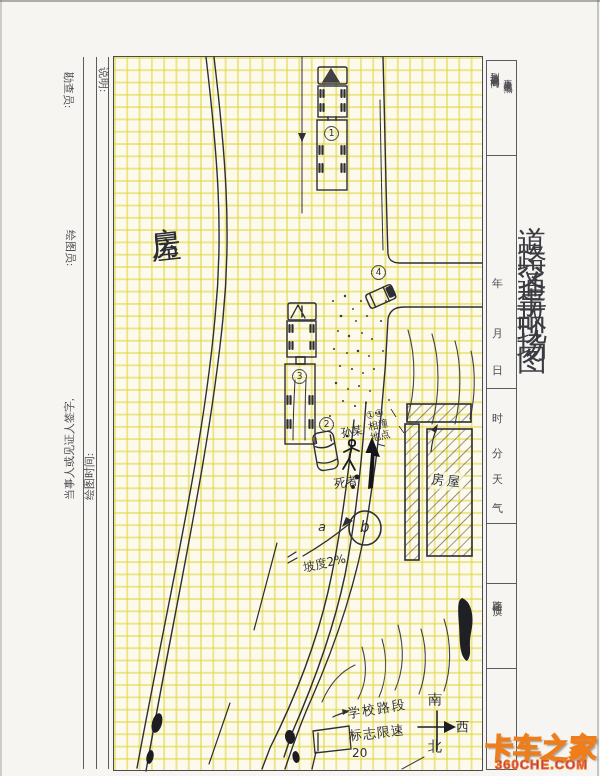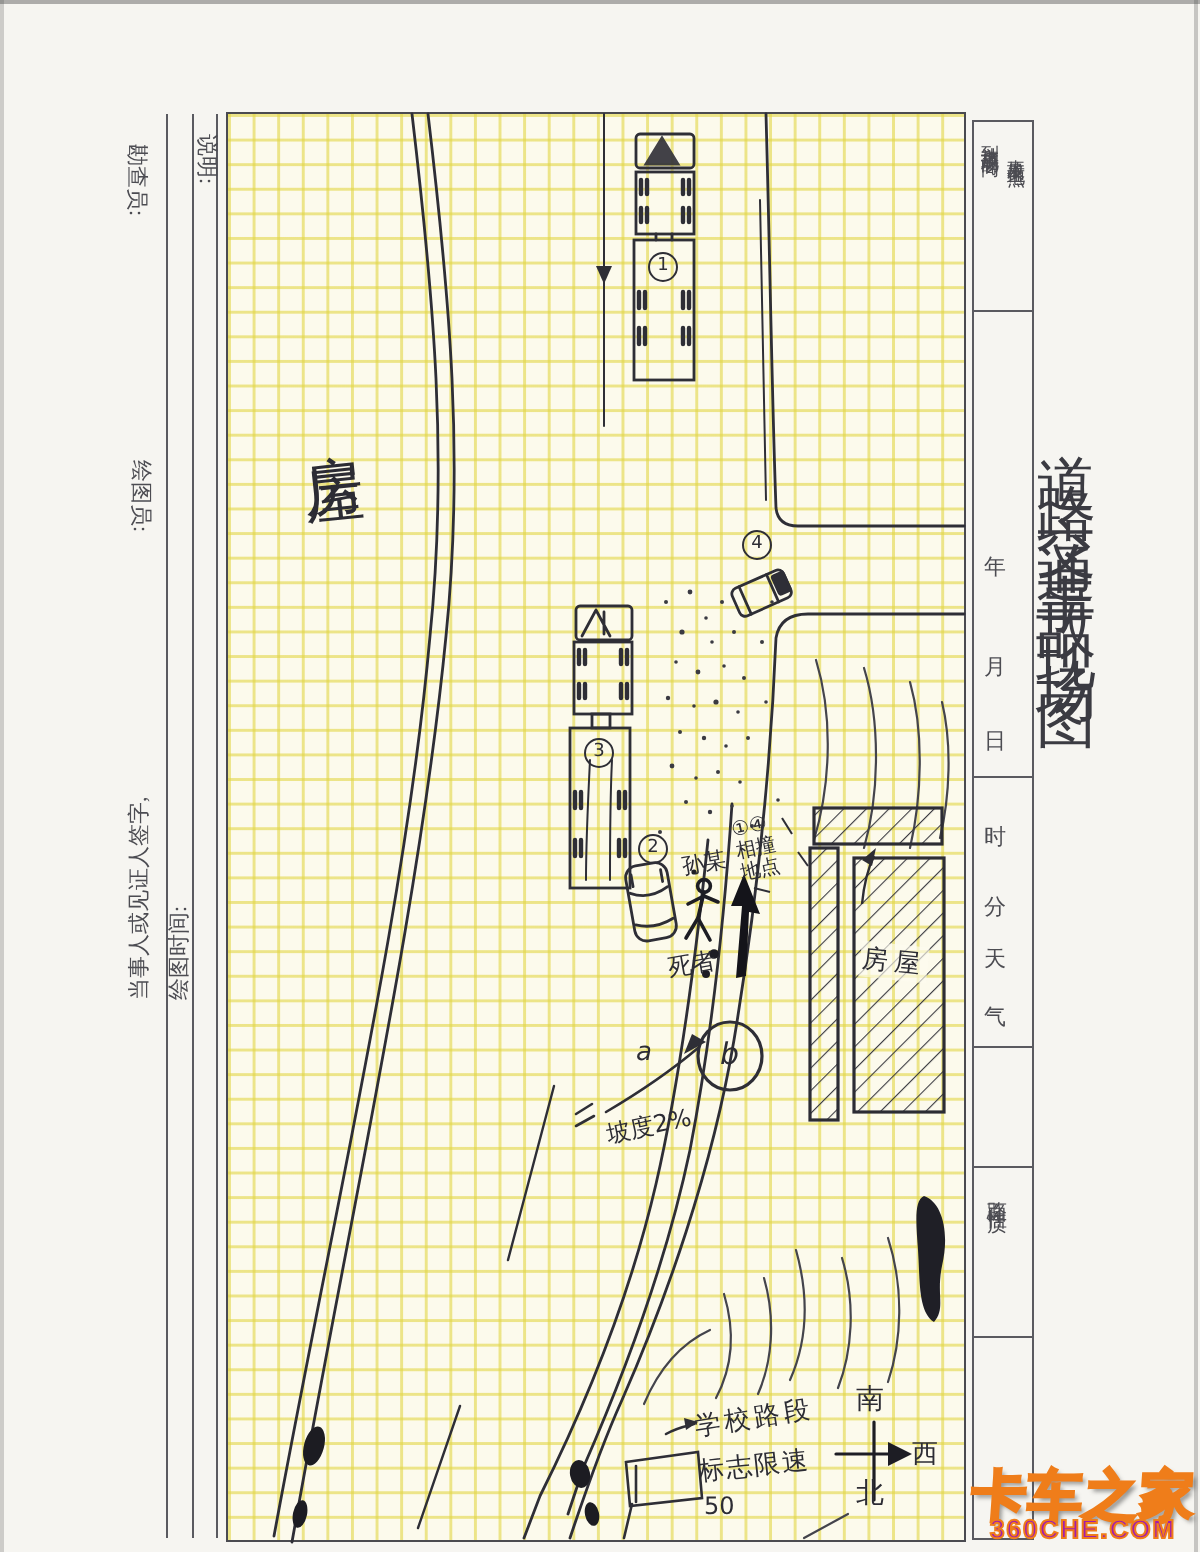--- a/index.html
+++ b/index.html
@@ -240,21 +240,21 @@
   <div class="hw" style="left:368px;top:408px;font-size:10px;line-height:11px;transform:rotate(-12deg);">
     <div>①④</div>
     <div>相撞</div>
     <div>地点</div>
   </div>
   <div class="hw" style="left:303px;top:555px;font-size:12px;transform:rotate(-12deg);">坡度2%</div>
   <div class="hw" style="left:318px;top:519px;font-size:13px;font-style:italic;">a</div>
   <div class="hw" style="left:360px;top:518px;font-size:15px;font-style:italic;">b</div>
   <div class="hw" style="left:347px;top:700px;font-size:13px;letter-spacing:2px;transform:rotate(-9deg);">学校路段</div>
   <div class="hw" style="left:349px;top:724px;font-size:13px;letter-spacing:1px;transform:rotate(-6deg);">标志限速</div>
-  <div class="hw" style="left:352px;top:746px;font-size:12px;">50</div>
+  <div class="hw" style="left:352px;top:746px;font-size:12px;">20</div>
   <div class="hw" style="left:428px;top:691px;font-size:14px;">南</div>
   <div class="hw" style="left:456px;top:718px;font-size:13px;">西</div>
   <div class="hw" style="left:428px;top:738px;font-size:14px;">北</div>
 
   <span class="circ" style="left:324px;top:126px;">1</span>
   <span class="circ" style="left:319px;top:417px;">2</span>
   <span class="circ" style="left:292px;top:369px;">3</span>
   <span class="circ" style="left:371px;top:265px;">4</span>
 
   <div class="rvline" style="left:486px;top:60px;height:710px;"></div>

